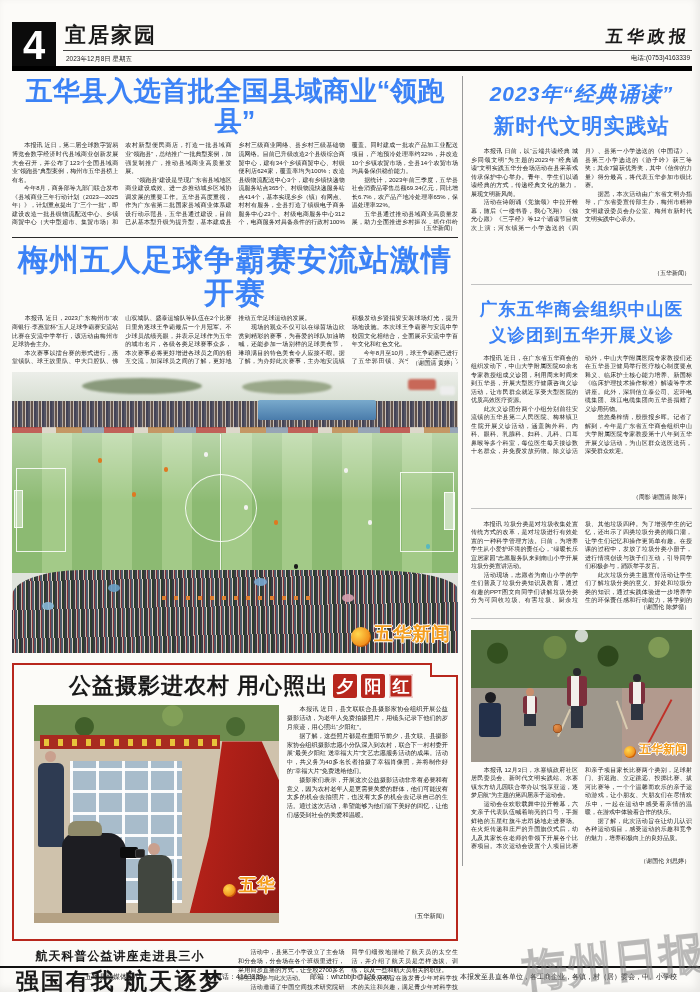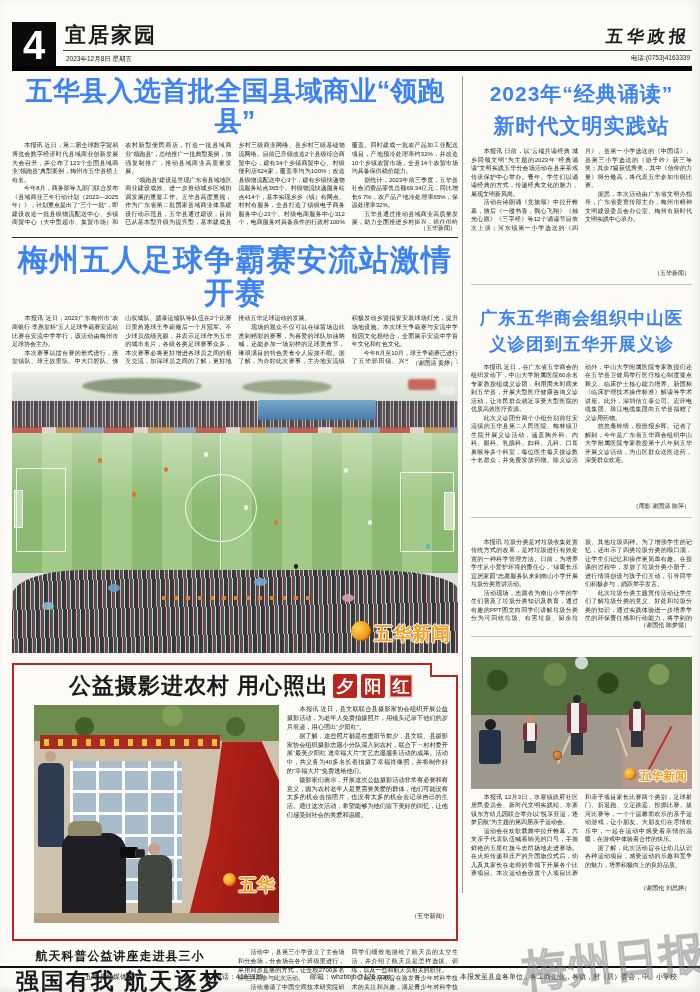--- a/index.html
+++ b/index.html
@@ -20,21 +20,21 @@
   .colL{position:absolute;left:12px;top:76px;width:446px;}
   .colR{position:absolute;left:462px;top:76px;width:230px;border-left:1px solid #9a9a9a;
         padding-left:8px;box-sizing:border-box;}
   h1,h2,h3{margin:0;font-weight:900;text-align:center;color:#3b82f6;}
   .bodytxt{font-size:6px;line-height:1.42;text-align:justify;white-space:pre-line;overflow:hidden;color:#222;}
   .c4{column-count:4;column-gap:7px;}
   .c2{column-count:2;column-gap:7px;}
   .bw{position:relative;}
   .byline{position:absolute;right:2px;bottom:0;font-size:6px;background:#fcfbf8;padding-left:4px;color:#222;}
   .rule{border-top:1px solid #2a2a2a;margin:4px 0 5px 0;}
-  .rulethin{border-top:1px solid #c2c2c2;margin-top:6px;padding-top:20px;}
+  .rulethin{border-top:1px solid #c2c2c2;margin-top:6px;padding-top:11px;}
   
   .fphoto{position:relative;width:446px;height:281px;margin-top:4px;overflow:hidden;background:#dfe3dc;}
   .fp-top{position:absolute;left:0;top:0;width:446px;height:34px;
           background:linear-gradient(#eceee9,#d4dccf);}
   .fp-blob{position:absolute;border-radius:50%;filter:blur(1px);}
   .fp-crowdtop{position:absolute;left:0;top:29px;width:446px;height:27px;opacity:.95;
      background:repeating-linear-gradient(90deg,#4c4c5c 0 2px,#b0a49c 2px 3px,#5c4c44 3px 5px,#cabfb4 5px 6px,#3c3c50 6px 8px),
                 repeating-linear-gradient(0deg,rgba(255,255,255,.25) 0 1px,transparent 1px 3px);}
   .fp-boards{position:absolute;left:0;top:55px;width:446px;height:6px;opacity:.85;
      background:repeating-linear-gradient(90deg,#bb4a42 0 30px,#ddd6c8 30px 44px,#c08a50 44px 70px,#8a9ab0 70px 92px);}
@@ -45,21 +45,21 @@
      background:linear-gradient(rgba(255,255,255,.4),rgba(255,255,255,0));}
   .fp-line{position:absolute;border:1.4px solid rgba(255,255,255,.85);background:transparent;}
   .fp-dot{position:absolute;width:4px;height:5px;border-radius:2px;}
   .fp-crowdbot{position:absolute;left:0;top:198px;width:446px;height:83px;
      border-top-left-radius:70px 26px;border-top-right-radius:90px 20px;
      background:repeating-linear-gradient(88deg,#3a3a46 0 2px,#c8b8a8 2px 3px,#84323a 3px 4px,#4a5a6c 4px 6px,#d8d0c4 6px 7px,#2c3c2c 7px 9px),
                 repeating-linear-gradient(0deg,rgba(255,255,255,.22) 0 1px,transparent 1px 3px);}
   .fp-umb{position:absolute;border-radius:50%;opacity:.9;}
   .fp-cones{position:absolute;left:150px;top:224px;width:150px;height:4px;
      background:repeating-linear-gradient(90deg,#e08030 0 4px,transparent 4px 12px);}
-  .wm{position:absolute;display:flex;align-items:flex-start;gap:3px;}
+  .wm{position:absolute;display:flex;align-items:flex-end;gap:3px;}
   .wm-ic{border-radius:50%;background:radial-gradient(circle at 35% 35%,#ffd84e,#f08a18 70%);
          box-shadow:inset -1px -1px 0 rgba(180,70,0,.6);}
   .wm-tx{font-weight:900;color:#f59f1f;text-shadow:1px 0 0 #fff,-1px 0 0 #fff,0 1px 0 #fff,0 -1px 0 #fff;}
   
   .redbox{position:relative;margin-top:10px;border:2px solid #b8271d;padding:5px 8px 7px 20px;height:262px;}
   .rb-title{display:flex;align-items:center;justify-content:center;gap:4px;height:32px;}
   .rb-main{font-size:22px;font-weight:900;letter-spacing:1px;}
   .rb-blk{display:inline-flex;width:24px;height:24px;background:#b8271d;color:#fff;font-size:17px;font-weight:900;
           align-items:center;justify-content:center;border-radius:2px;}
   .rb-blk.in{box-shadow:inset 0 0 0 1.5px rgba(255,255,255,.85);}
@@ -258,21 +258,21 @@
 　　此次活动旨在激发青少年对科学技术的关注和兴趣，满足青少年对科学技术的追求和展望，激励青少年为国家振兴、为人类进步、为科学发展而努力奋斗的精神。</div>
 
       </div>
     </div>
   </div>
 
   <div class="colR">
 
     <article>
       <h2 class="h-songdu">
-        <span style="display:block;">2023年“经典诵读”</span>
+        <span style="display:block;font-style:italic;">2023年“经典诵读”</span>
         <span style="display:block;">新时代文明实践站</span>
       </h2>
       <div class="bw">
         <div class="bodytxt c2" style="height:131px;">　　本报讯 日前，以“云端共读经典 城乡同颂文明”为主题的2023年“经典诵读”文明实践五华分会场活动在县采茶戏传承保护中心举办。青年、学生们以诵读经典的方式，传递经典文化的魅力，展现文明新风尚。
 　　活动在诗朗诵《党旗颂》中拉开帷幕，随后《一缕书香，我心飞翔》《烛光心愿》《三字经》等12个诵读节目依次上演；河东镇第一小学选送的《四月》、县第一小学选送的《中国话》、县第三小学选送的《游子吟》获三等奖；其余7篇获优秀奖，其中《信仰的力量》得分最高，将代表五华参加市级比赛。
 　　据悉，本次活动由广东省文明办指导，广东省委宣传部主办，梅州市精神文明建设委员会办公室、梅州市新时代文明实践中心承办。</div>
         <span class="byline">（五华新闻）</span>
       </div>
     </article>
 

